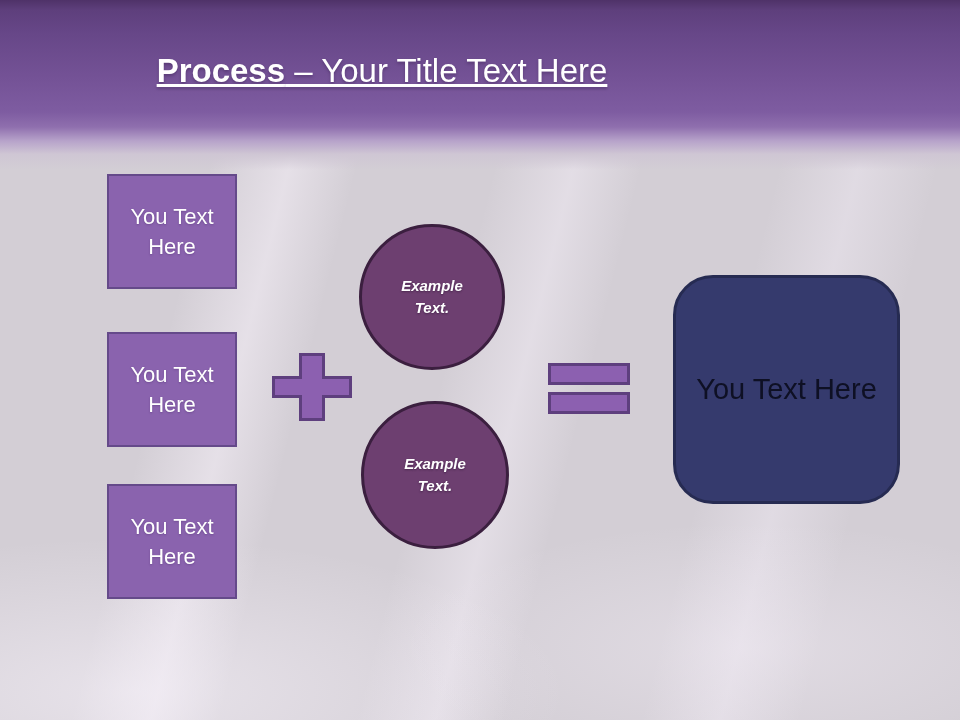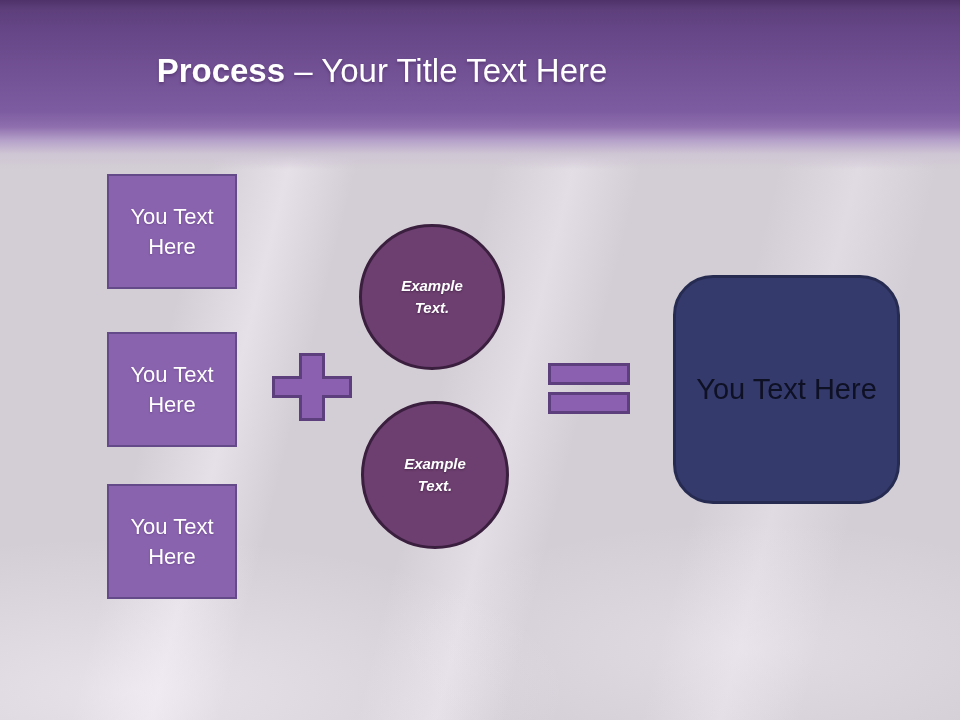--- a/index.html
+++ b/index.html
@@ -21,21 +21,21 @@
     position:absolute;left:0;top:0;width:960px;height:170px;
     background:linear-gradient(180deg,
       #4f3268 0px, #5e3f7c 10px, #674788 34px, #745296 78px,
       #7e5ca1 112px, #8f6fae 127px, #b7a3ca 141px, #cfc6d4 154px,
       rgba(211,206,213,0) 170px);
   }
   .title{
     position:absolute;left:0;top:52px;width:764px;
     text-align:center;color:#ffffff;font-size:33px;line-height:38px;
     text-shadow:0 2px 3px rgba(46,24,66,0.35);
-    margin:0;font-weight:400;
+    margin:0;font-weight:400;text-decoration:underline;
   }
   .title .bold{font-weight:700;}
   .src-box{
     position:absolute;left:107px;width:130px;height:115px;
     box-sizing:border-box;border:2px solid #654a8a;background:#8a63ae;
     display:flex;align-items:center;justify-content:center;text-align:center;
     color:#ffffff;font-size:22px;line-height:30px;
     text-shadow:0 1px 2px rgba(70,40,100,0.35);
   }
   .src-box .lbl{display:block;width:100px;}

